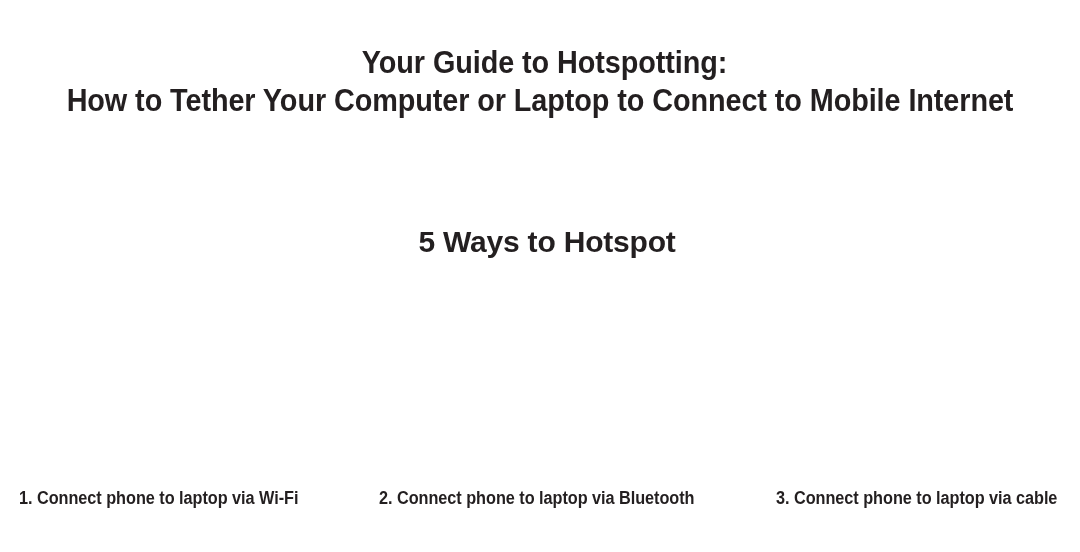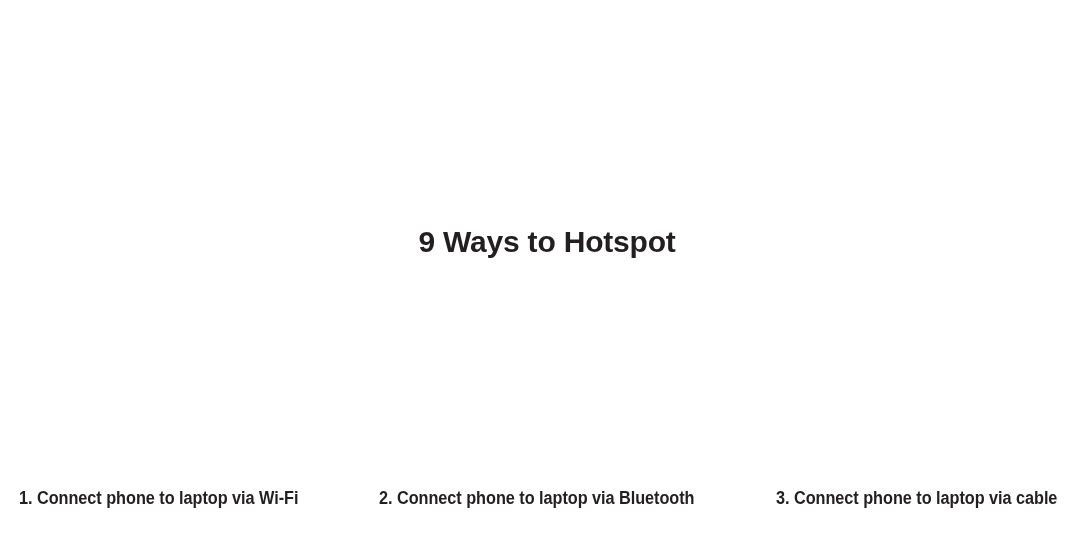--- a/index.html
+++ b/index.html
@@ -108,23 +108,27 @@
   }
   .caption-1 { left: 19px; }
   .caption-2 { left: 379px; }
   .caption-3 { left: 776px; }
 </style>
 </head>
 <body>
 
 <div class="page">
 
+  <div class="title-block">
+    <span class="title-line title-line-1">Your Guide to Hotspotting:</span>
+    <span class="title-line title-line-2">How to Tether Your Computer or Laptop to Connect to Mobile Internet</span>
+  </div>
 
   <div class="subtitle-block">
-    <span class="subtitle">9 Ways to Hotspot</span>
+    <span class="subtitle">5 Ways to Hotspot</span>
   </div>
 
   <div class="illustration-area">
     <div class="illustration-slot"></div>
     <div class="illustration-slot"></div>
     <div class="illustration-slot"></div>
   </div>
 
   <div class="captions-row">
     <span class="caption caption-1">1. Connect phone to laptop via Wi-Fi</span>

